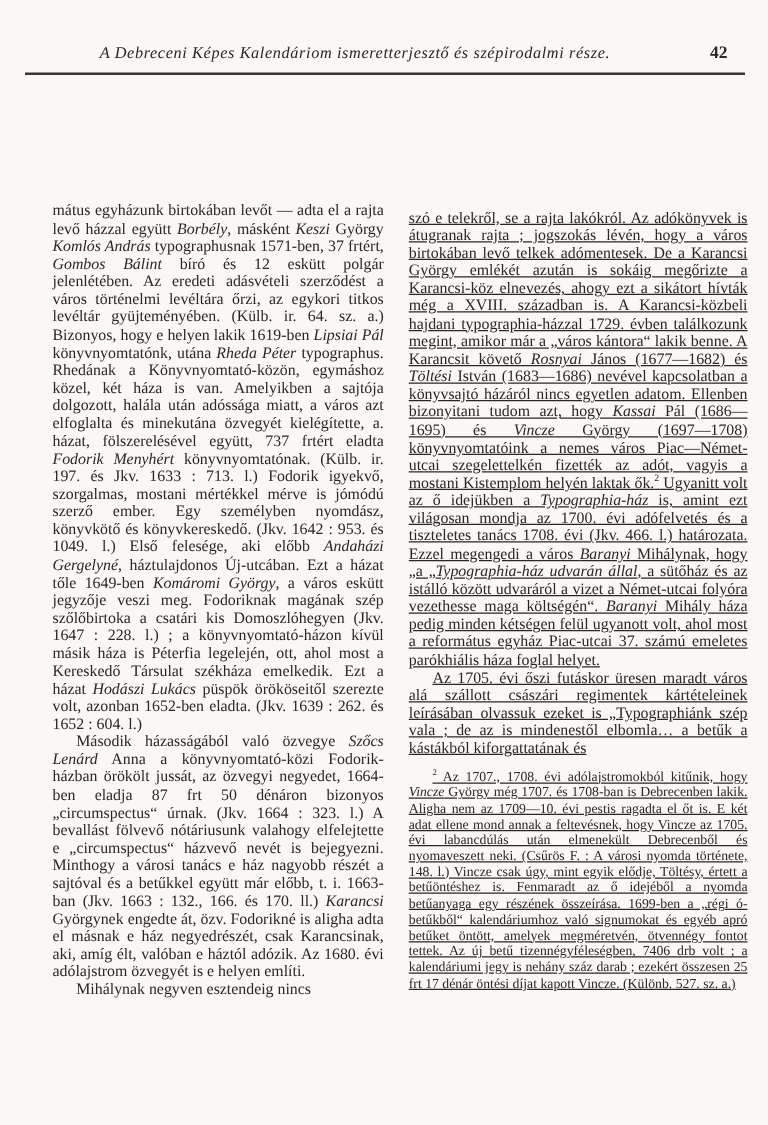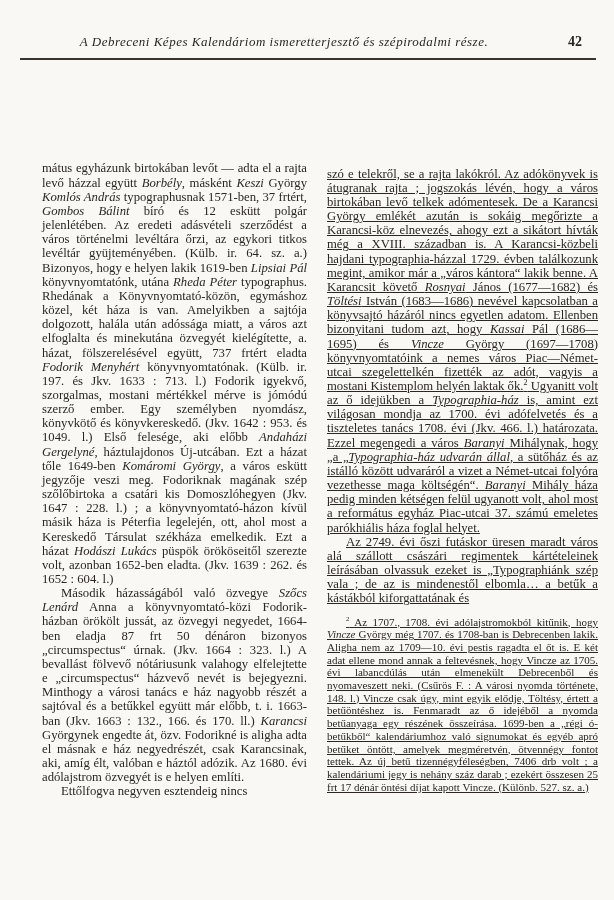--- a/index.html
+++ b/index.html
@@ -101,23 +101,23 @@
     <div class="running-title">A Debreceni Képes Kalendáriom ismeretterjesztő és szépirodalmi része.</div>
     <div class="page-number">42</div>
   </header>
 
   <div class="header-rule"></div>
 
   <main class="columns">
     <section class="column left">
         <p class="body"><span>mátus egyházunk birtokában levőt — adta el a rajta levő házzal együtt </span><em>Borbély</em><span>, másként </span><em>Keszi</em><span> György </span><em>Komlós András</em><span> typographusnak 1571-ben, 37 frtért, </span><em>Gombos Bálint</em><span> bíró és 12 eskütt polgár jelenlétében. Az eredeti adásvételi szerződést a város történelmi levéltára őrzi, az egykori titkos levéltár gyüjteményében. (Külb. ir. 64. sz. a.) Bizonyos, hogy e helyen lakik 1619-ben </span><em>Lipsiai Pál</em><span> könyvnyomtatónk, utána </span><em>Rheda Péter</em><span> typographus. Rhedának a Könyvnyomtató-közön, egymáshoz közel, két háza is van. Amelyikben a sajtója dolgozott, halála után adóssága miatt, a város azt elfoglalta és minekutána özvegyét kielégítette, a. házat, fölszerelésével együtt, 737 frtért eladta </span><em>Fodorik Menyhért</em><span> könyvnyomtatónak. (Külb. ir. 197. és Jkv. 1633 : 713. l.) Fodorik igyekvő, szorgalmas, mostani mértékkel mérve is jómódú szerző ember. Egy személyben nyomdász, könyvkötő és könyvkereskedő. (Jkv. 1642 : 953. és 1049. l.) Első felesége, aki előbb </span><em>Andaházi Gergelyné</em><span>, háztulajdonos Új-utcában. Ezt a házat tőle 1649-ben </span><em>Komáromi György</em><span>, a város eskütt jegyzője veszi meg. Fodoriknak magának szép szőlőbirtoka a csatári kis Domoszlóhegyen (Jkv. 1647 : 228. l.) ; a könyvnyomtató-házon kívül másik háza is Péterfia legelején, ott, ahol most a Kereskedő Társulat székháza emelkedik. Ezt a házat </span><em>Hodászi Lukács</em><span> püspök örököseitől szerezte volt, azonban 1652-ben eladta. (Jkv. 1639 : 262. és 1652 : 604. l.)</span></p>
         <p class="body indent"><span>Második házasságából való özvegye </span><em>Szőcs Lenárd</em><span> Anna a könyvnyomtató-közi Fodorik-házban örökölt jussát, az özvegyi negyedet, 1664-ben eladja 87 frt 50 dénáron bizonyos „circumspectus“ úrnak. (Jkv. 1664 : 323. l.) A bevallást fölvevő nótáriusunk valahogy elfelejtette e „circumspectus“ házvevő nevét is bejegyezni. Minthogy a városi tanács e ház nagyobb részét a sajtóval és a betűkkel együtt már előbb, t. i. 1663-ban (Jkv. 1663 : 132., 166. és 170. ll.) </span><em>Karancsi</em><span> Györgynek engedte át, özv. Fodorikné is aligha adta el másnak e ház negyedrészét, csak Karancsinak, aki, amíg élt, valóban e háztól adózik. Az 1680. évi adólajstrom özvegyét is e helyen említi.</span></p>
-        <p class="body indent"><span>Ettőlfogva negyven esztendeig nincs</span></p>
+        <p class="body indent"><span>Mihálynak negyven esztendeig nincs</span></p>
       </section>
     <div class="column-divider"></div>
     <section class="column right">
         <p class="body"><span>szó e telekről, se a rajta lakókról. Az adókönyvek is átugranak rajta ; jogszokás lévén, hogy a város birtokában levő telkek adómentesek. De a Karancsi György emlékét azután is sokáig megőrizte a Karancsi-köz elnevezés, ahogy ezt a sikátort hívták még a XVIII. században is. A Karancsi-közbeli hajdani typographia-házzal 1729. évben találkozunk megint, amikor már a „város kántora“ lakik benne. A Karancsit követő </span><em>Rosnyai</em><span> János (1677—1682) és </span><em>Töltési</em><span> István (1683—1686) nevével kapcsolatban a könyvsajtó házáról nincs egyetlen adatom. Ellenben bizonyitani tudom azt, hogy </span><em>Kassai</em><span> Pál (1686—1695) és </span><em>Vincze</em><span> György (1697—1708) könyvnyomtatóink a nemes város Piac—Német-utcai szegelettelkén fizették az adót, vagyis a mostani Kistemplom helyén laktak ők.</span><sup>2</sup><span> Ugyanitt volt az ő idejükben a </span><em>Typographia-ház</em><span> is, amint ezt világosan mondja az 1700. évi adófelvetés és a tiszteletes tanács 1708. évi (Jkv. 466. l.) határozata. Ezzel megengedi a város </span><em>Baranyi</em><span> Mihálynak, hogy „a „</span><em>Typographia-ház udvarán állal</em><span>, a sütőház és az istálló között udvaráról a vizet a Német-utcai folyóra vezethesse maga költségén“. </span><em>Baranyi</em><span> Mihály háza pedig minden kétségen felül ugyanott volt, ahol most a református egyház Piac-utcai 37. számú emeletes parókhiális háza foglal helyet.</span></p>
-        <p class="body indent"><span>Az 2749. évi őszi futáskor üresen maradt város alá szállott császári regimentek kártételeinek leírásában olvassuk ezeket is „Typographiánk szép vala ; de az is mindenestől elbomla… a betűk a kástákból kiforgattatának és</span></p>
+        <p class="body indent"><span>Az 1705. évi őszi futáskor üresen maradt város alá szállott császári regimentek kártételeinek leírásában olvassuk ezeket is „Typographiánk szép vala ; de az is mindenestől elbomla… a betűk a kástákból kiforgattatának és</span></p>
         <p class="footnote indent"><sup>2</sup><span> Az 1707., 1708. évi adólajstromokból kitűnik, hogy </span><em>Vincze</em><span> György még 1707. és 1708-ban is Debrecenben lakik. Aligha nem az 1709—10. évi pestis ragadta el őt is. E két adat ellene mond annak a feltevésnek, hogy Vincze az 1705. évi labancdúlás után elmenekült Debrecenből és nyomaveszett neki. (Csűrös F. : A városi nyomda története, 148. l.) Vincze csak úgy, mint egyik elődje, Töltésy, értett a betűöntéshez is. Fenmaradt az ő idejéből a nyomda betűanyaga egy részének összeírása. 1699-ben a „régi ó-betűkből“ kalendáriumhoz való signumokat és egyéb apró betűket öntött, amelyek megméretvén, ötvennégy fontot tettek. Az új betű tizennégyféleségben, 7406 drb volt ; a kalendáriumi jegy is nehány száz darab ; ezekért összesen 25 frt 17 dénár öntési díjat kapott Vincze. (Különb. 527. sz. a.)</span></p>
       </section>
   </main>
 
 </div>
 
 </body></html>

